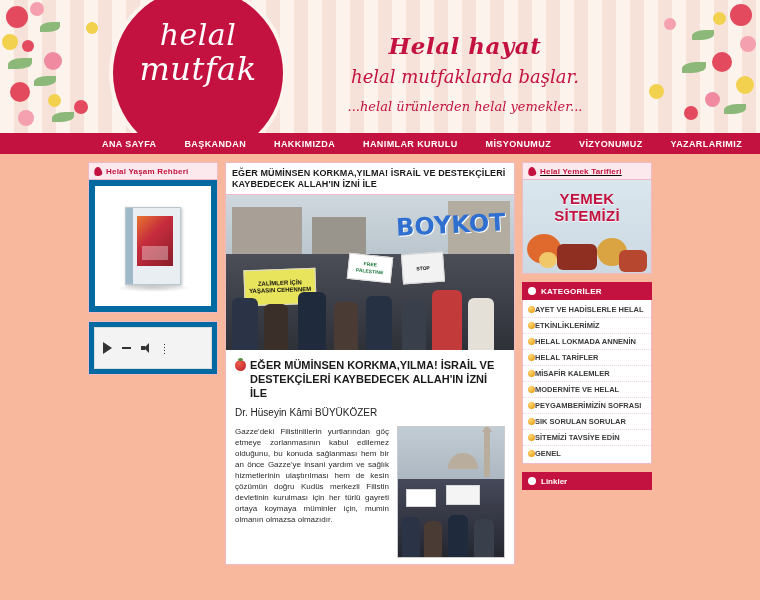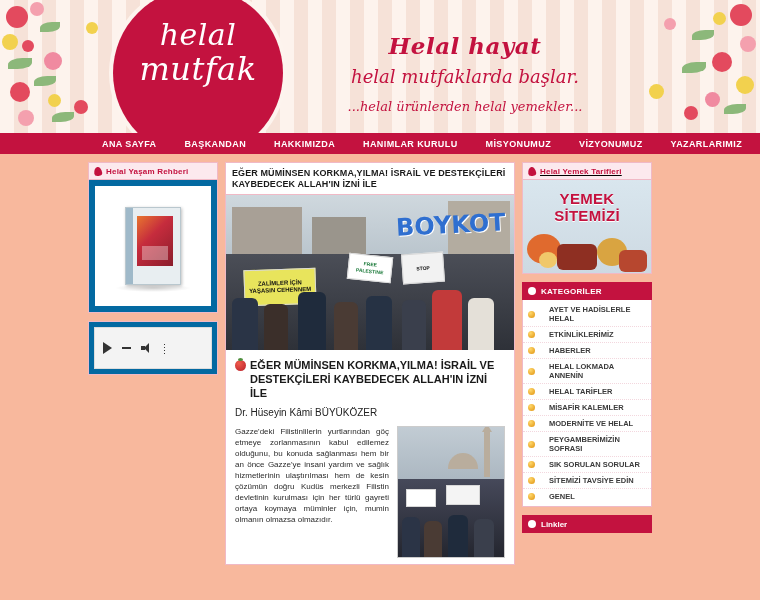--- a/index.html
+++ b/index.html
@@ -417,21 +417,21 @@
   }
   .cat-list {
     background: #fff;
     border: 1px solid #f0b9c6;
     border-top: none;
     padding: 2px 0 2px 0;
   }
   .cat-item {
     display: flex;
     align-items: center;
-    gap: 14px;
+    gap: 0;
     padding: 3px 5px;
     font-size: 7.5px;
     font-weight: bold;
     color: #3a3a3a;
     border-bottom: 1px dotted #f3d7de;
     cursor: pointer;
     line-height: 9px;
   }
   .cat-item:last-child { border-bottom: none; }
   .bullet {
@@ -628,24 +628,20 @@
         <div class="cat-item">
           <span class="bullet"></span>
           <span>AYET VE HADİSLERLE HELAL</span>
         </div>
         <div class="cat-item">
           <span class="bullet"></span>
           <span>ETKİNLİKLERİMİZ</span>
         </div>
         <div class="cat-item">
           <span class="bullet"></span>
-          <span>HABERLER</span>
-        </div>
-        <div class="cat-item">
-          <span class="bullet"></span>
           <span>HELAL LOKMADA ANNENİN</span>
         </div>
         <div class="cat-item">
           <span class="bullet"></span>
           <span>HELAL TARİFLER</span>
         </div>
         <div class="cat-item">
           <span class="bullet"></span>
           <span>MİSAFİR KALEMLER</span>
         </div>

